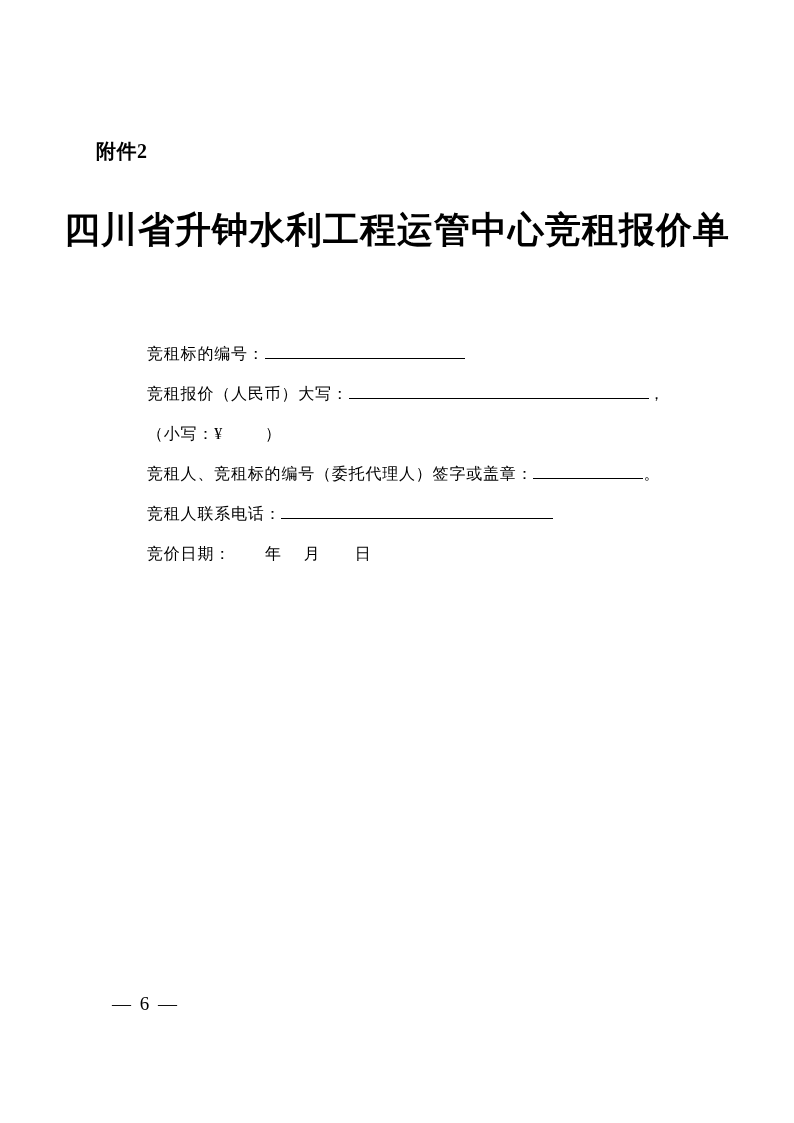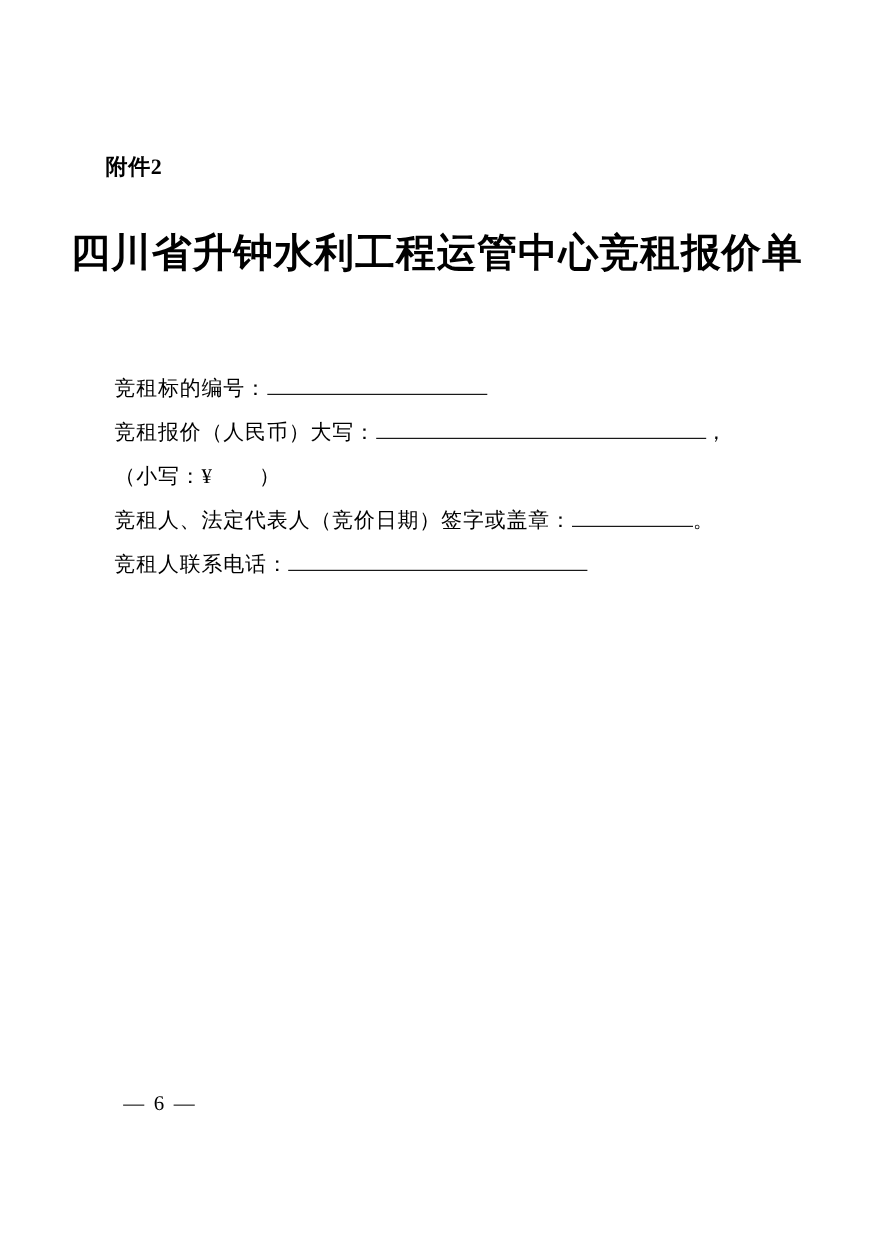--- a/index.html
+++ b/index.html
@@ -43,24 +43,25 @@
     font-family: "Liberation Serif", "DejaVu Serif", serif;
     white-space: nowrap;
   }
   .form-block {
     position: absolute;
     left: 104px;
     top: 334px;
     width: 620px;
   }
   .form-row {
-    font-size: 19px;
+    font-size: 16px;
     line-height: 40px;
     white-space: nowrap;
     letter-spacing: 0.8px;
+    margin-left: 43px;
   }
   .blank {
     display: inline-block;
     border-bottom: 1px solid #000000;
     vertical-align: baseline;
     height: 19px;
   }
   .blank-num { width: 200px; }
   .blank-amount { width: 300px; }
   .blank-sign { width: 110px; }
@@ -94,25 +95,28 @@
 
     <div class="form-row">
       <span>竞租报价（人民币）大写：</span><span class="blank blank-amount"></span><span>，</span>
     </div>
 
     <div class="form-row">
       <span>（小写：¥</span><span class="gap-lg"></span><span>）</span>
     </div>
 
     <div class="form-row">
-      <span>竞租人、法定代表人（竞价日期）签字或盖章：</span><span class="blank blank-sign"></span><span>。</span>
+      <span>竞租人、竞租标的编号（委托代理人）签字或盖章：</span><span class="blank blank-sign"></span><span>。</span>
     </div>
 
     <div class="form-row">
       <span>竞租人联系电话：</span><span class="blank blank-phone"></span>
     </div>
 
+    <div class="form-row">
+      <span>竞价日期：</span><span class="gap-md"></span><span>年</span><span class="gap-sm"></span><span>月</span><span class="gap-md"></span><span>日</span>
+    </div>
 
   </div>
 
   <div class="page-number">— 6 —</div>
 
 </div>
 
 </body></html>

